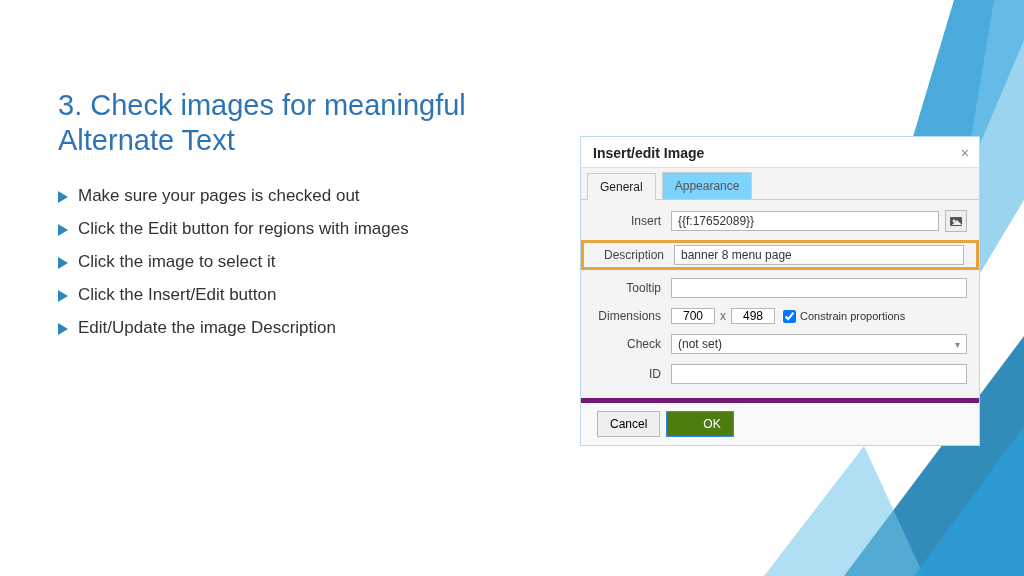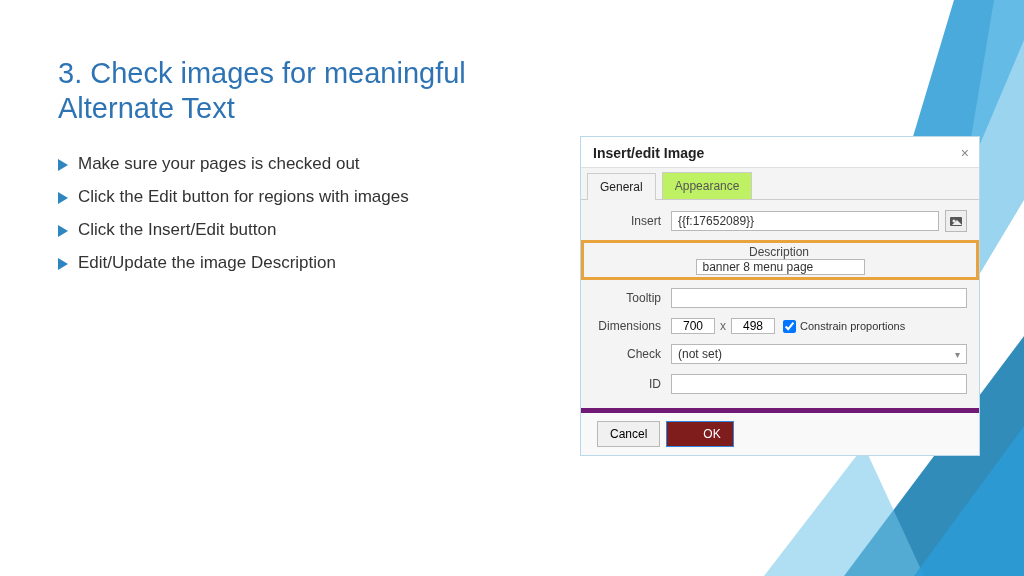--- a/index.html
+++ b/index.html
@@ -12,20 +12,21 @@
     
     .deco { position:absolute; pointer-events:none; }
     .deco-top-right svg, .deco-bottom-right svg { display:block; }
     .deco-top-right { top:0; right:0; }
     .deco-bottom-right { bottom:0; right:0; }
 
     .slide {
       position:relative;
       padding:56px 0 0 58px;
       z-index:2;
+      margin-top:32px;
     }
     h1.title {
       color:#2e74b5;
       font-size:29px;
       font-weight:400;
       line-height:1.2;
       max-width:520px;
       margin-bottom:28px;
     }
     ul.bullets { list-style:none; }
@@ -58,38 +59,37 @@
       display:flex; align-items:center;
       background:#fff;
       padding:8px 10px 6px 12px;
       border-bottom:1px solid #e0e0e0;
     }
     .dialog-header .t { font-weight:bold; font-size:14px; color:#222; flex:1; }
     .dialog-header .close { color:#888; font-size:14px; cursor:pointer; }
     .tabs { display:flex; background:#f4f4f4; padding-top:4px; }
     .tab {
       padding:6px 12px; font-size:12px;
-      background:#bef264;
+      background:#7dd3fc;
       border:1px solid #ccc; border-bottom:none;
       margin-left:6px; color:#555;
       cursor:pointer;
     }
     .tab.active { background:#f4f4f4; color:#222; border-color:#ccc; position:relative; top:1px; }
     .tab-body {
       border-top:1px solid #ccc;
       padding:10px 12px 4px 12px;
       background:#f4f4f4;
     }
     .row { display:flex; align-items:center; margin-bottom:10px; }
     .row.highlight {
       margin:-2px -12px 8px -12px;
       padding:2px 12px;
       border:3px solid #e8a33d;
       background:#f4f4f4;
-      flex-direction:column;
     }
     .row .lbl { width:78px; text-align:right; color:#444; padding-right:10px; }
     .row input.txt, .row .selectish {
       flex:1;
       height:20px;
       border:1px solid #b8b8b8;
       background:#fff;
       padding:0 6px; font-size:12px; color:#333;
     }
     .row .browse {
@@ -103,21 +103,21 @@
     .dims label.ck { display:flex; align-items:center; margin-left:8px; font-size:11px; color:#333; }
     .dims input[type=checkbox] { width:13px; height:13px; margin-right:4px; }
     .selectish { display:flex; align-items:center; justify-content:space-between; padding:0 6px; color:#666; cursor:pointer; }
     .selectish .caret { font-size:10px; color:#888; }
     .dialog-footer {
       border-top:5px solid #701a75;
       padding:8px 10px; display:flex; 
       background:#f9f9f9;
     }
     .btn { padding:5px 12px; font-size:12px; border:1px solid #b8b8b8; background:#f0f0f0; margin-left:6px; cursor:pointer; }
-    .btn.primary { background:#7f1d1d; color:#fff; border-color:#2e86e0;padding-left:36px; }
+    .btn.primary { background:#4d7c0f; color:#fff; border-color:#2e86e0;padding-left:36px; }
   </style>
 </head>
 <body>
 
 <div class="deco deco-top-right">
   <svg width="200" height="300">
     <polygon points="130,0 200,0 200,40 90,300 40,300" fill="#2b9bd6" opacity="0.85"></polygon>
     <polygon points="170,0 200,0 200,200 140,300 120,300" fill="#6fc2e8" opacity="0.7"></polygon>
   </svg>
 </div>
@@ -132,20 +132,24 @@
 <div class="slide">
   <h1 class="title">3. Check images for meaningful Alternate Text</h1>
   <ul class="bullets">
     <li>
         <span class="tri"></span>
         <span>Make sure your pages is checked out</span>
       </li>
     <li>
         <span class="tri"></span>
         <span>Click the Edit button for regions with images</span>
+      </li>
+    <li>
+        <span class="tri"></span>
+        <span>Click the image to select it</span>
       </li>
     <li>
         <span class="tri"></span>
         <span>Click the Insert/Edit button</span>
       </li>
     <li>
         <span class="tri"></span>
         <span>Edit/Update the image Description</span>
       </li>
   </ul>

